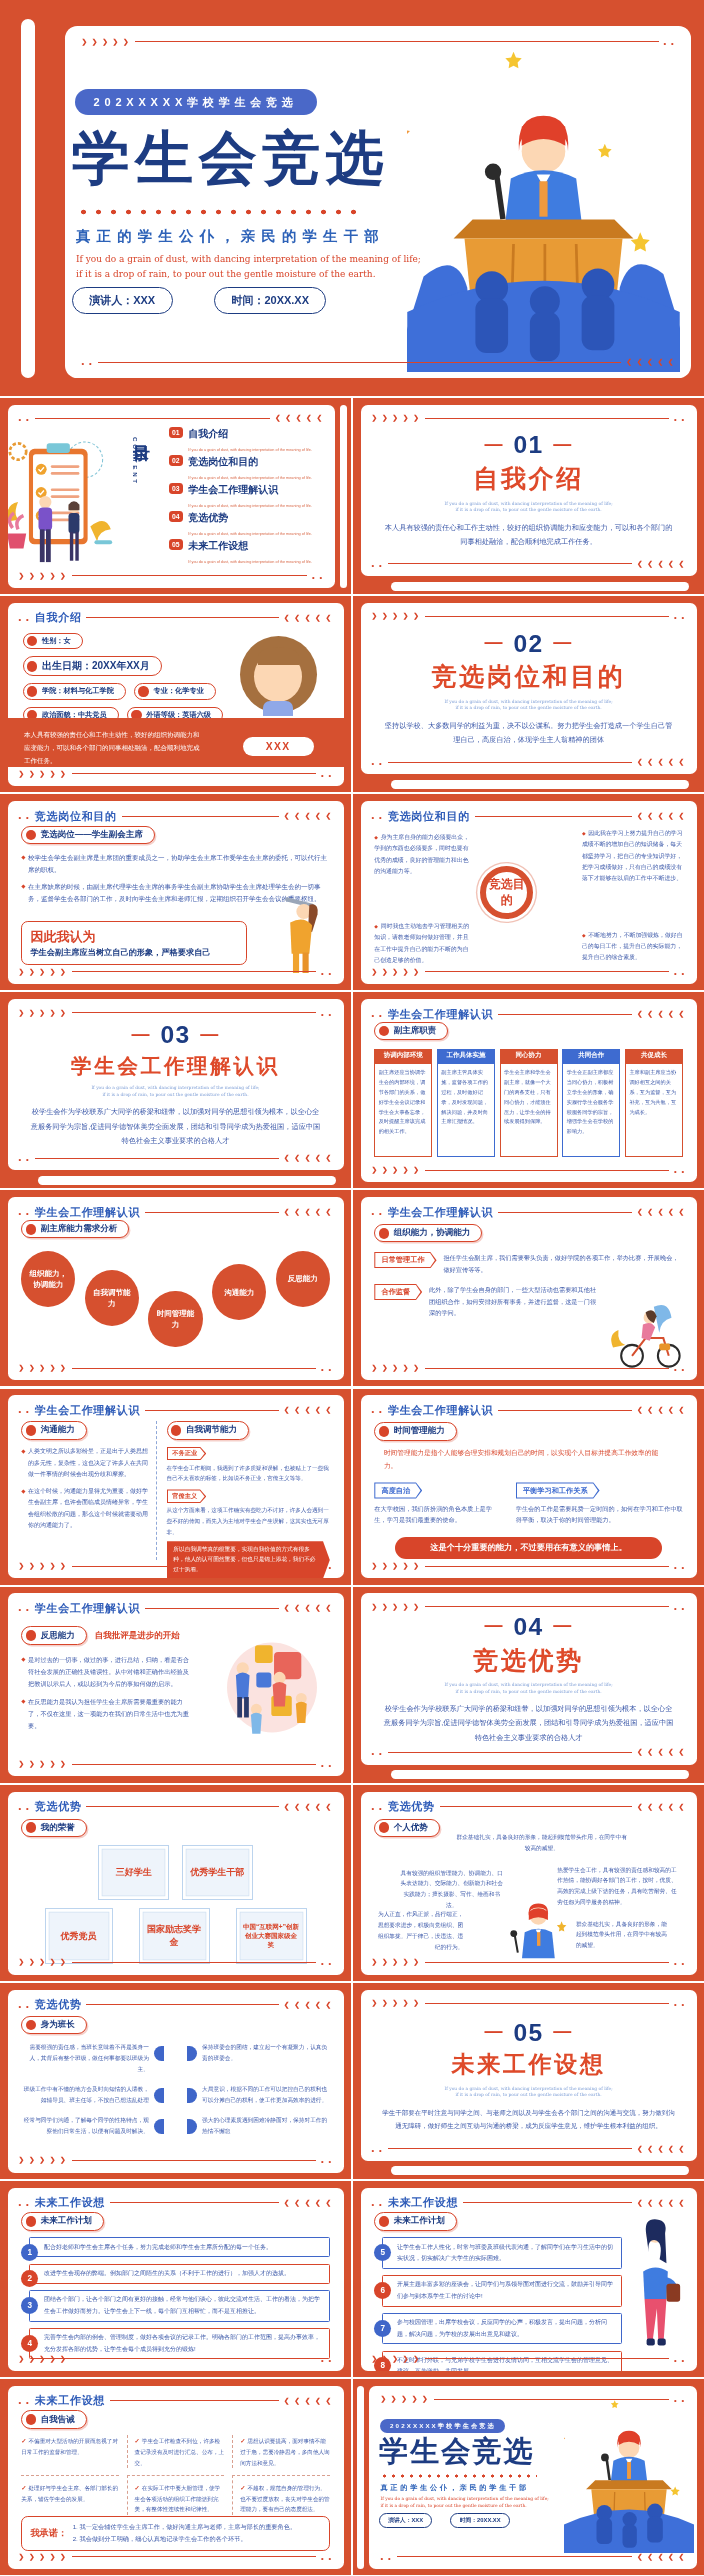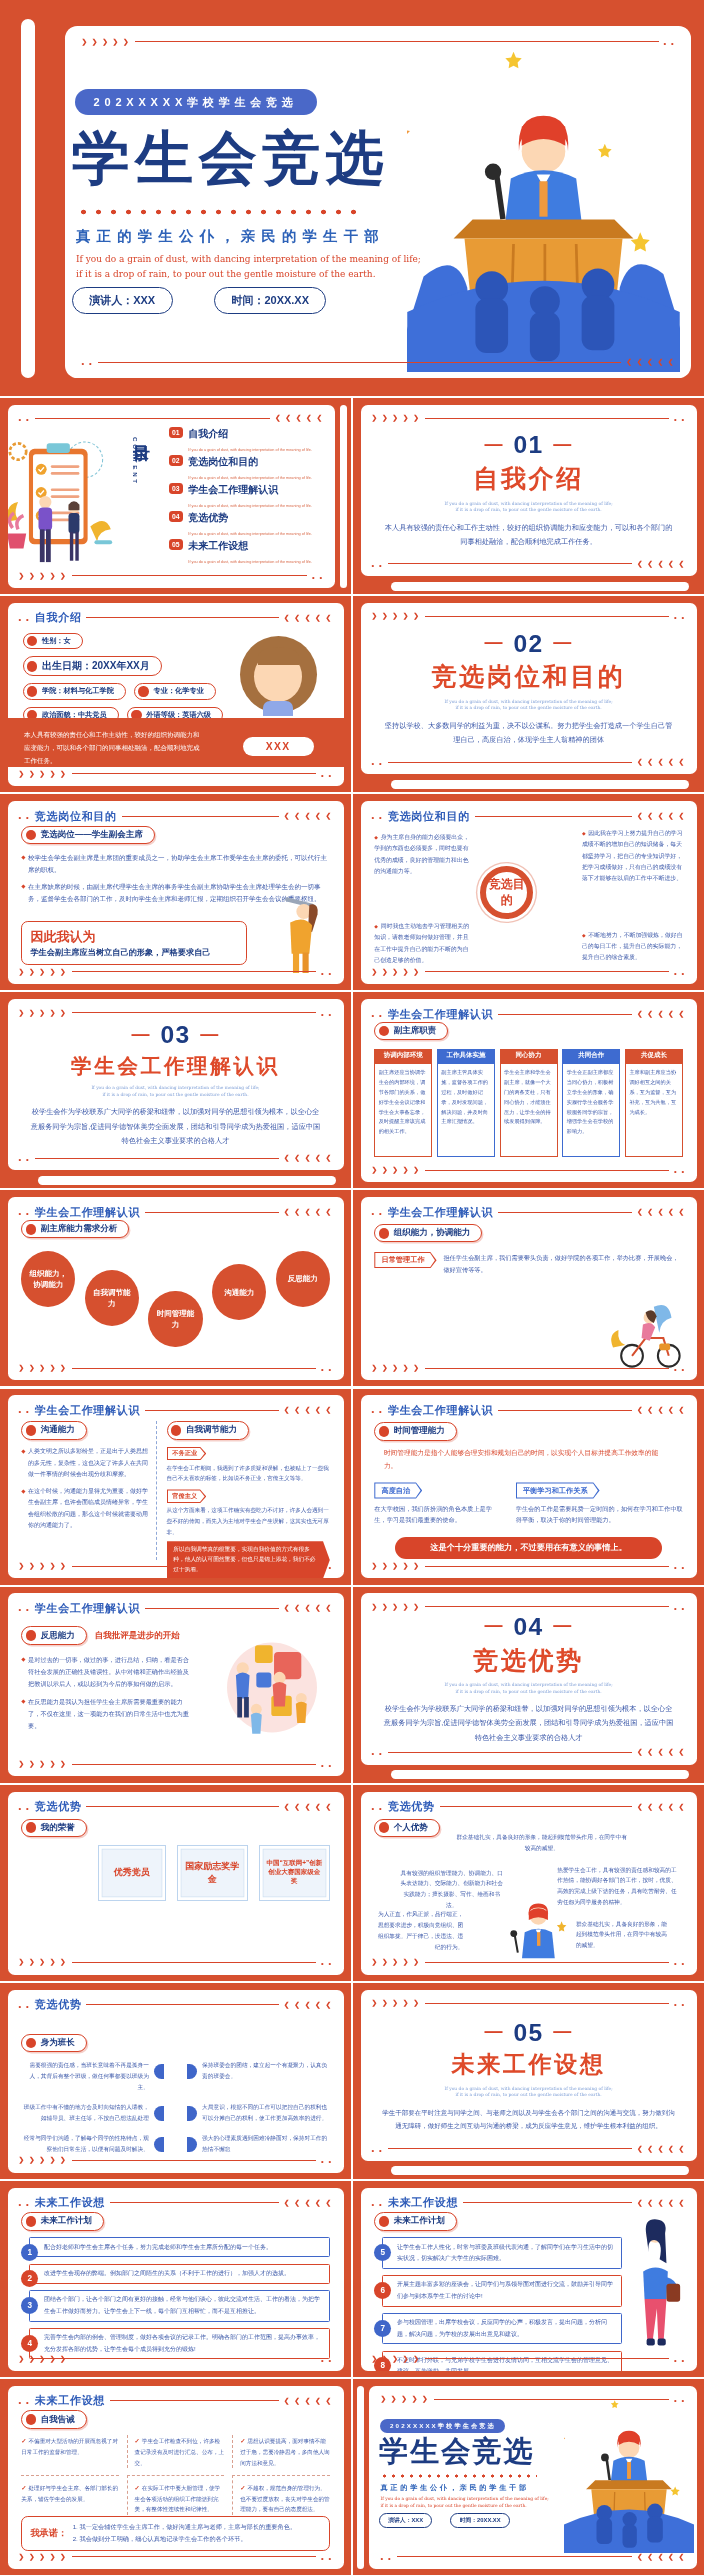--- a/index.html
+++ b/index.html
@@ -474,20 +474,26 @@
           <span class="pill">
               <span class="pdot"></span>
               <b>组织能力，协调能力</b>
             </span>
           <div style="display:flex;align-items:flex-start;gap:6.8px;margin-top:9.6px">
             <span class="atag">
                 <span>日常管理工作</span>
               </span>
             <span class="btxt" style="flex:1;font-size:6.2px">担任学生会副主席，我们需要带头负责，做好学院的各项工作，举办比赛，开展晚会，做好宣传等等。</span>
           </div>
+          <div style="display:flex;align-items:flex-start;gap:6.8px;margin-top:8.2px">
+            <span class="atag">
+                <span>合作监督</span>
+              </span>
+            <span class="btxt" style="flex:1;width:157px;max-width:171px;font-size:6.2px">此外，除了学生会自身的部门，一些大型活动也需要和其他社团组织合作，如何安排好所有事务，并进行监督，这是一门很深的学问。</span>
+          </div>
           <svg class="scene" style="right:-5.5px;bottom:-5.5px;width:82px;height:68px" viewBox="0 0 120 100">
             <path d="M70 10 Q92 0 96 26 Q80 30 78 48 Z" fill="#7fb8e8"></path>
             <path d="M10 70 Q2 50 18 44 Q16 62 28 66 Z" fill="#f0b42e"></path>
             <circle cx="38" cy="82" r="16" fill="none" stroke="#2b2b2b" stroke-width="3"></circle>
             <circle cx="92" cy="82" r="16" fill="none" stroke="#2b2b2b" stroke-width="3"></circle>
             <path d="M38 82 L58 56 L84 56 L92 82" fill="none" stroke="#d6502f" stroke-width="3"></path>
             <circle cx="64" cy="26" r="9" fill="var(--skin)"></circle>
             <path d="M58 18 Q70 10 74 24 L70 34 Q60 30 58 18" fill="#5a3a2a"></path>
             <path d="M54 36 Q66 30 72 40 L64 60 L52 56 Z" fill="#e87a9c"></path>
             <rect x="78" y="64" width="16" height="10" rx="3" fill="#e8932a"></rect>
@@ -656,21 +662,25 @@
             <span class="ddots"></span>
             <span class="htitle">竞选优势</span>
             <i class="hline"></i>
             <span class="chev l"></span>
           </div>
         <div class="content" style="top:27px">
           <span class="pill">
               <span class="pdot"></span>
               <b>我的荣誉</b>
             </span>
-          <div style="display:flex;justify-content:flex-end;gap:11px;margin-top:8.2px">
+          <div style="display:flex;justify-content:center;gap:12.3px;margin-top:8.2px">
+            <div class="hcard" style="width:71px;height:55px;font-size:9px">三好学生</div>
+            <div class="hcard" style="width:71px;height:55px;font-size:9px">优秀学生干部</div>
+          </div>
+          <div style="display:flex;justify-content:center;gap:26px;margin-top:8.2px">
             <div class="hcard" style="width:68px;height:56px;font-size:9px">优秀党员</div>
             <div class="hcard" style="width:71px;height:56px;font-size:9px">国家励志奖学金</div>
             <div class="hcard" style="width:71px;height:56px;font-size:6.5px">中国“互联网+”创新创业大赛国家级金奖</div>
           </div>
         </div>
         <div class="deco bot">
             <span class="chev r"></span>
             <i class="hline"></i>
             <span class="ddots"></span>
           </div>
@@ -716,21 +726,21 @@
     </section>
 
     <section class="slide">
       <div class="card">
         <div class="deco top">
             <span class="ddots"></span>
             <span class="htitle">竞选优势</span>
             <i class="hline"></i>
             <span class="chev l"></span>
           </div>
-        <div class="content" style="top:44px">
+        <div class="content" style="top:26px">
           <span class="pill">
               <span class="pdot"></span>
               <b>身为班长</b>
             </span>
           <div style="display:grid;grid-template-columns:1fr 1fr;gap:9.6px 23px;margin-top:8.2px">
             <div style="display:flex;gap:5.5px">
                 <span class="btxt" style="font-size:5.7px;text-align:right;flex:1">需要很强的责任感，当班长意味着不再是孤身一人，其背后有整个班级，做任何事都要以班级为主。</span>
                 <span style="width:9.6px;height:15px;background:#3f66c9;border-radius:9.6px 0 0 9.6px;flex:none;margin-top:4.1px"></span>
               </div>
             <div style="display:flex;gap:5.5px">

